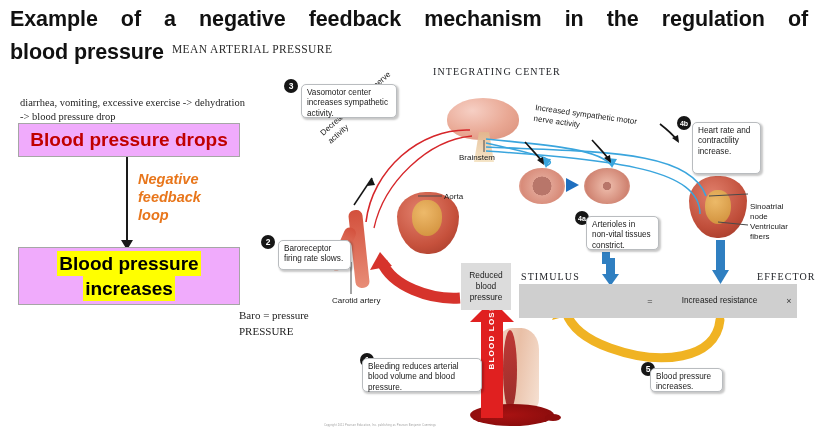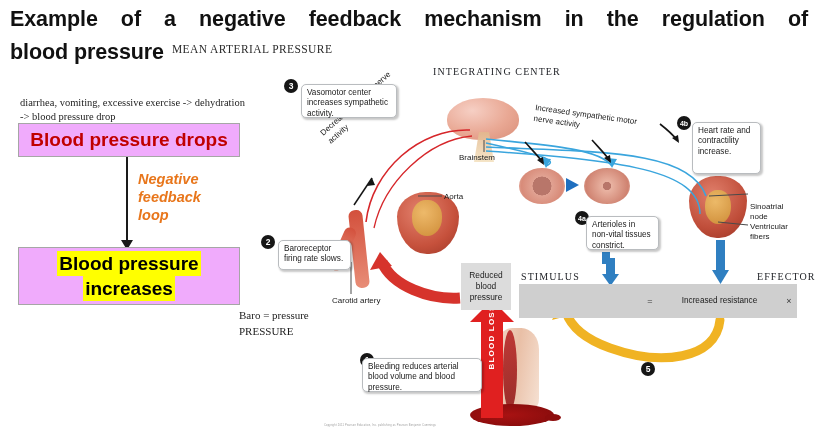--- a/index.html
+++ b/index.html
@@ -349,15 +349,16 @@
   <div class="cnum n3">3</div>
   <div class="callout co3">Vasomotor center increases sympathetic activity.</div>
 
   <div class="cnum sm n4a">4a</div>
   <div class="callout co4a">Arterioles in non-vital tissues constrict.</div>
 
   <div class="cnum sm n4b">4b</div>
   <div class="callout co4b">Heart rate and contractility increase.</div>
 
   <div class="cnum n5">5</div>
+  <div class="callout co5">Blood pressure increases.</div>
 
   <div class="copyright">Copyright 2011 Pearson Education, Inc. publishing as Pearson Benjamin Cummings</div>
 </div>
 
 </body></html>

